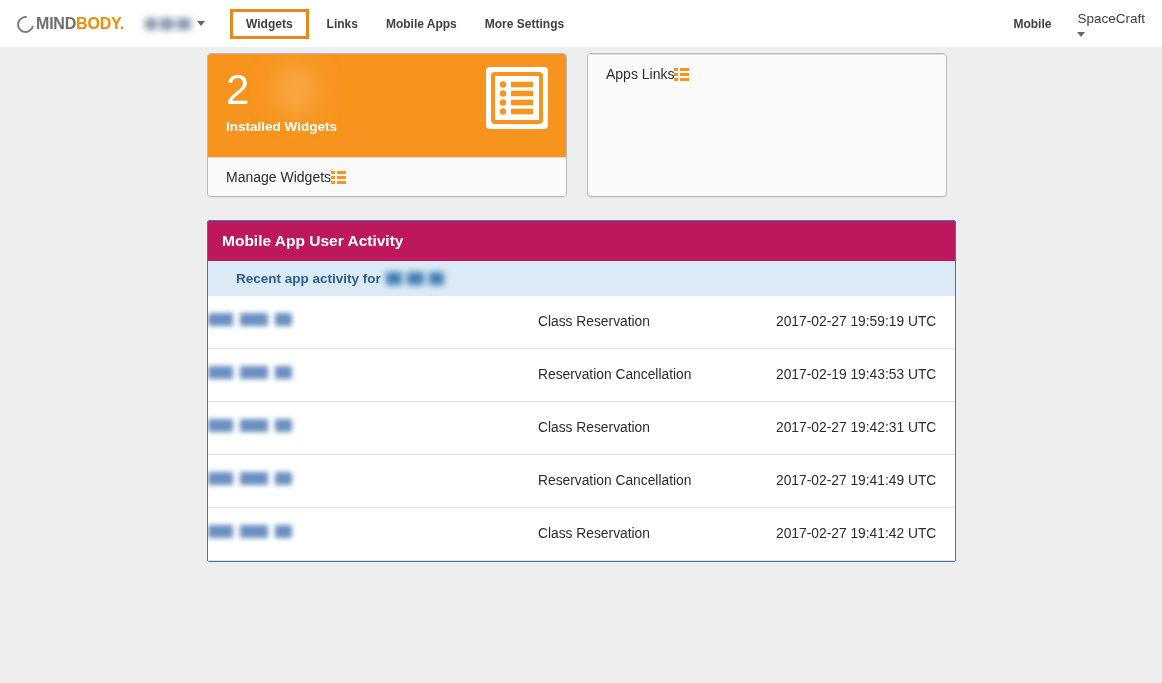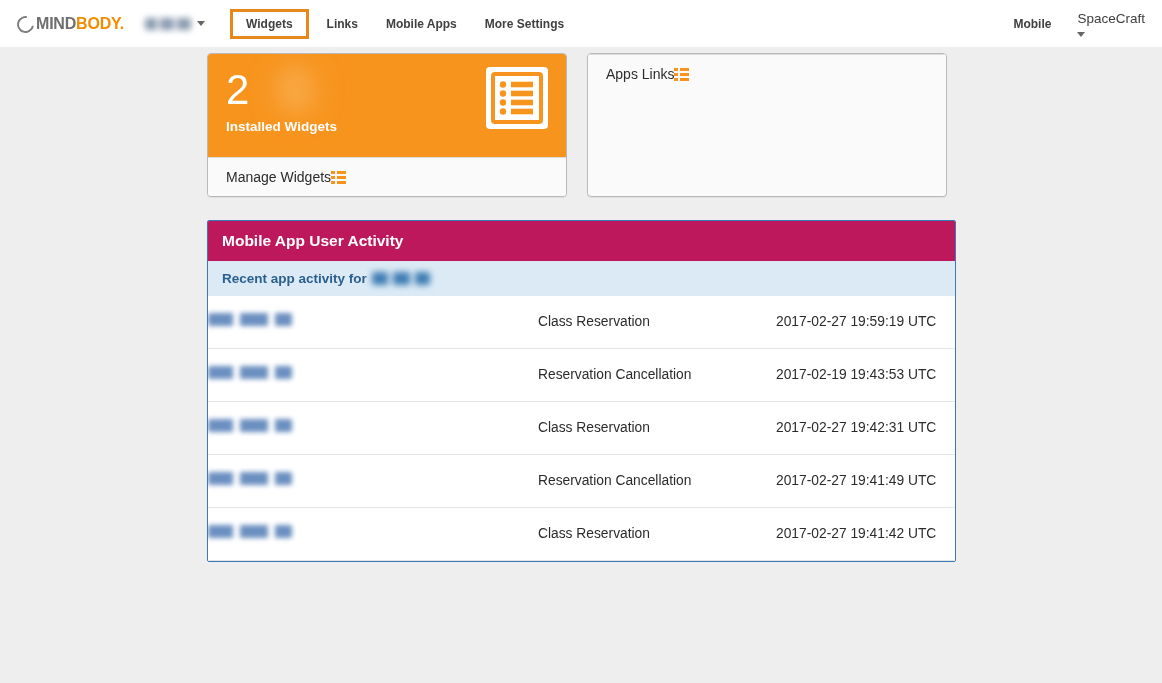--- a/index.html
+++ b/index.html
@@ -167,21 +167,21 @@
     color: #ffffff;
     font-size: 15.5px;
     font-weight: bold;
     padding: 11px 14px;
   }
   .panel-sub {
     background: #dceaf5;
     color: #2b5f8e;
     font-size: 13.5px;
     font-weight: bold;
-    padding: 10px 14px;
+    padding: 10px 28px;
     display: flex; align-items: center; gap: 5px;
   }
   .redacted.studio-sub {
     background: linear-gradient(90deg,#3f7db3 0 28%, #dceaf5 28% 36%, #3f7db3 36% 66%, #dceaf5 66% 74%, #3f7db3 74% 100%);
     width: 58px; height: 13px;
   }
 
   table.activity {
     width: 100%;
     border-collapse: collapse;

